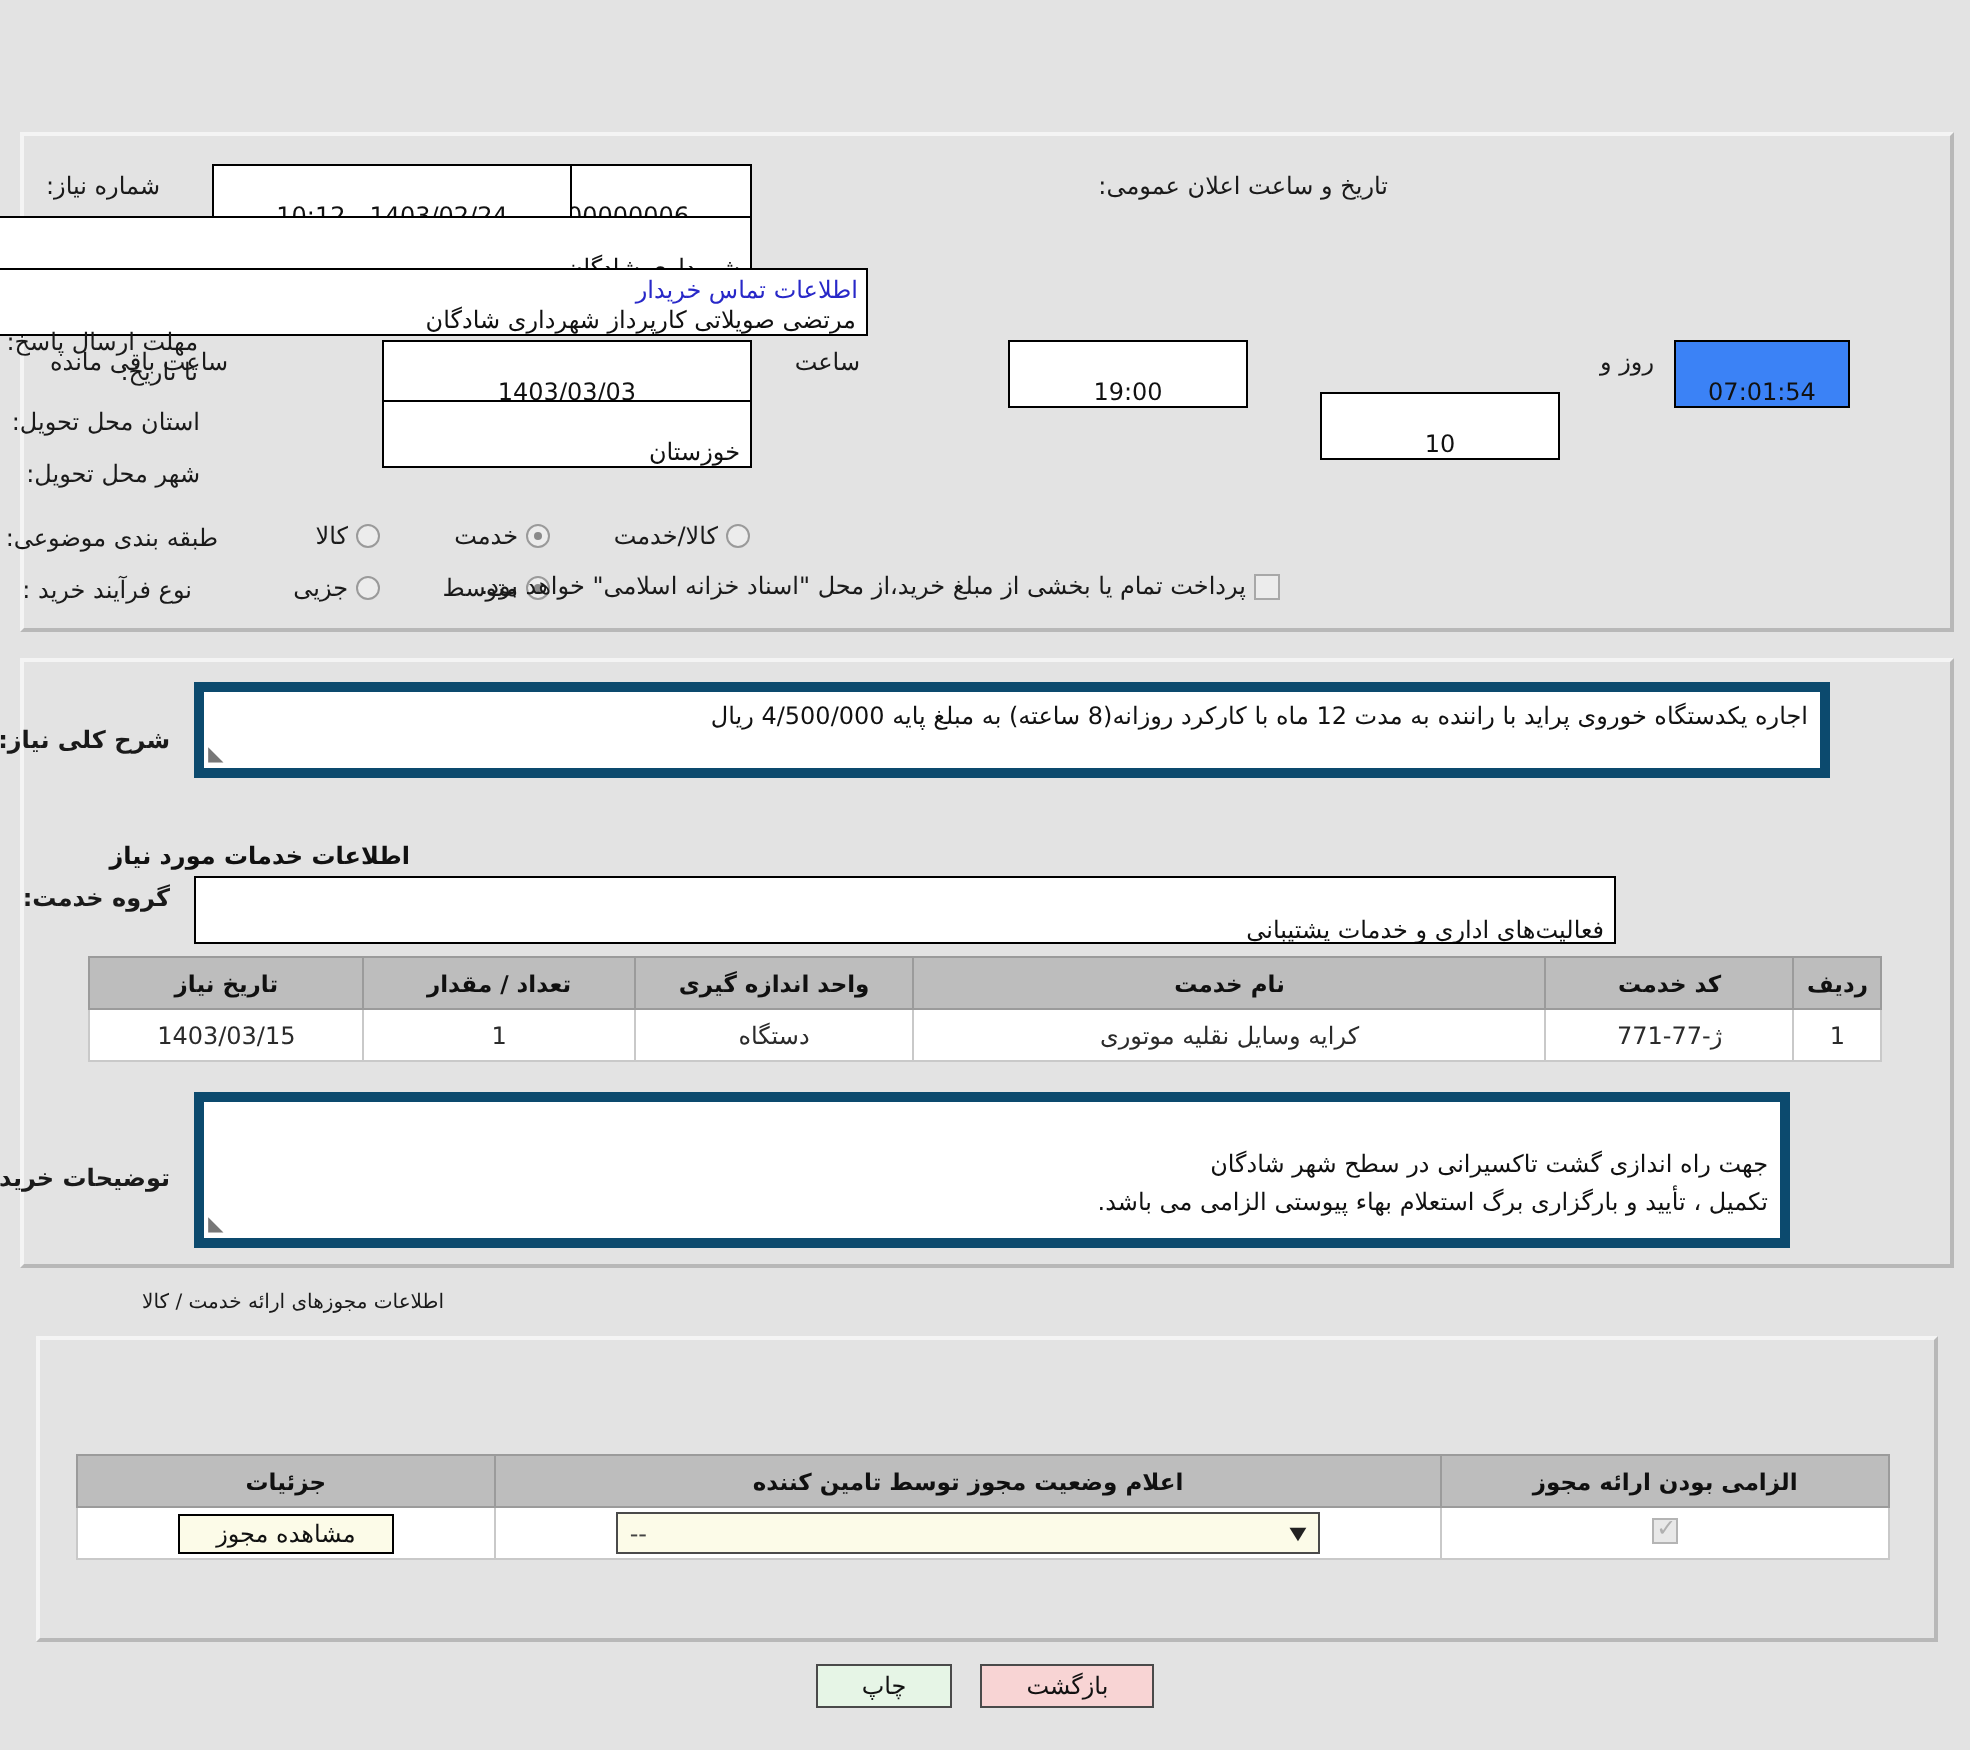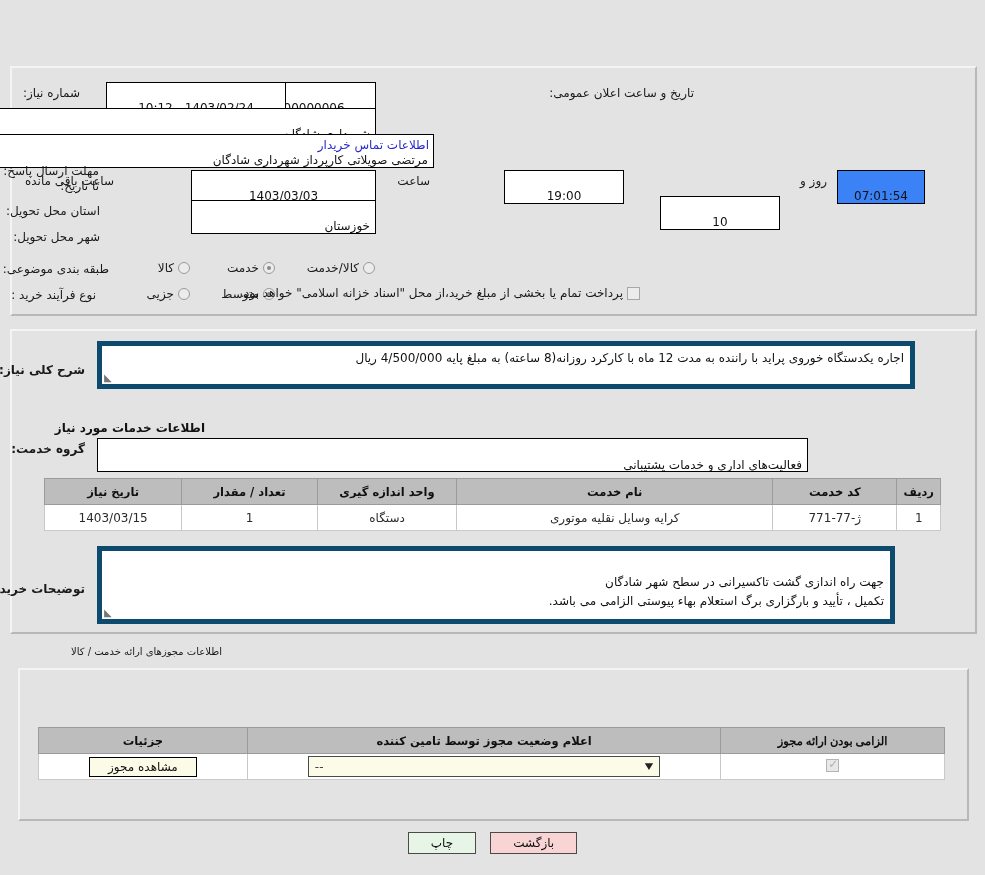--- a/index.html
+++ b/index.html
@@ -379,21 +379,21 @@
 تکمیل ، تأیید و بارگزاری برگ استعلام بهاء پیوستی الزامی می باشد.</span>
     <span class="resize">◢</span>
   </div>
 
   <div class="small-note" style="right:763px; top:646px;">اطلاعات مجوزهای ارائه خدمت / کالا</div>
   <div class="panel" id="panel-bot"></div>
 
   <table class="grid" id="permits-grid" style="right:40px; top:727px; width:907px;">
     <thead>
       <tr>
-        <th style="width:224px;font-family:Liberation Serif, serif;">الزامی بودن ارائه مجوز</th>
+        <th style="width:224px;">الزامی بودن ارائه مجوز</th>
         <th style="width:474px;">اعلام وضعیت مجوز توسط تامین کننده</th>
         <th style="width:209px;">جزئیات</th>
       </tr>
     </thead>
     <tbody>
       <tr>
         <td>
           <span class="chk-ro"></span>
         </td>
         <td style="padding:2px 60px;">

